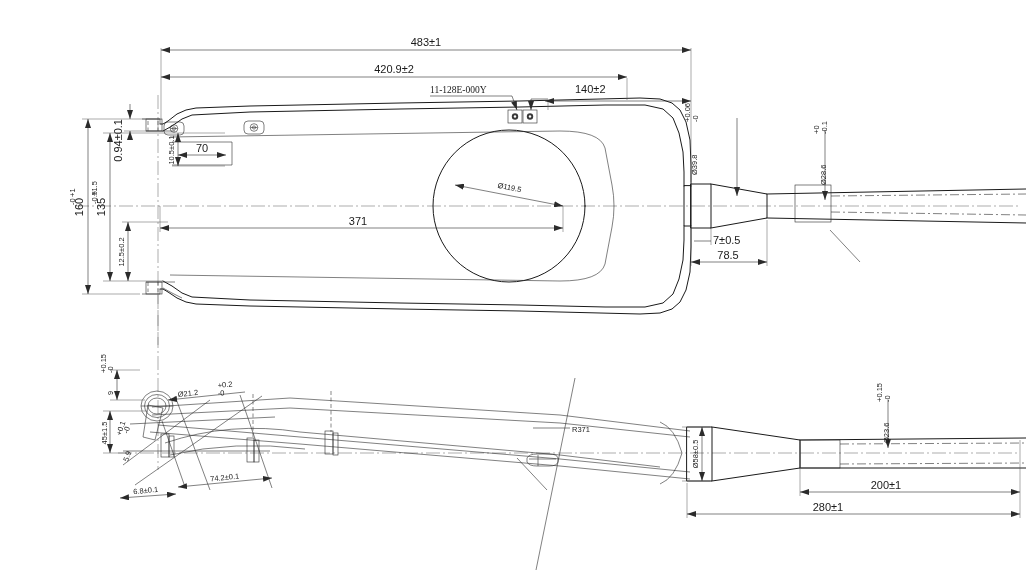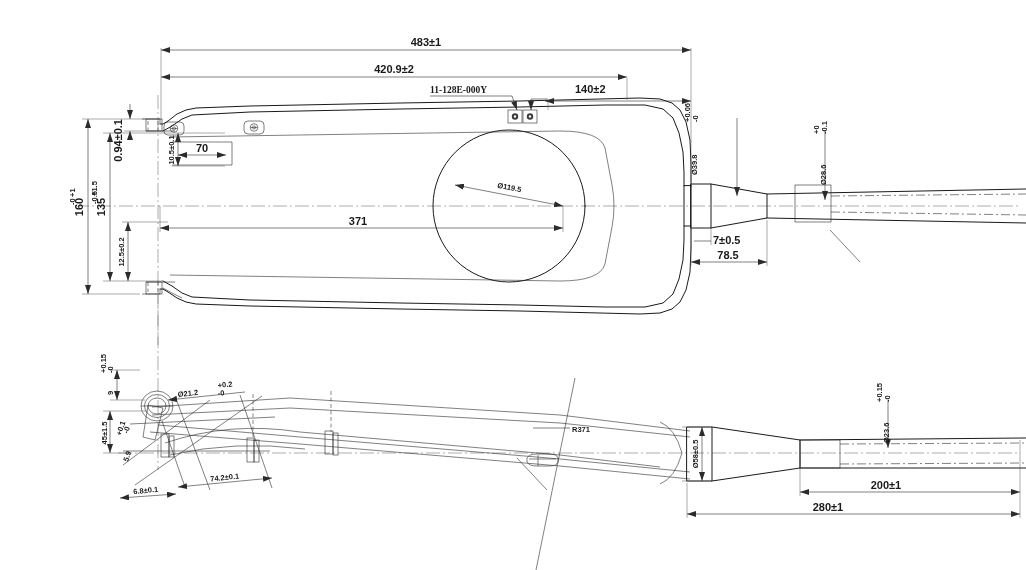--- a/index.html
+++ b/index.html
@@ -10,21 +10,20 @@
   }
   body {
     font-family: "Liberation Sans", sans-serif;
   }
   #sheet {
     position: relative;
     width: 1026px;
     height: 570px;
     background: #ffffff;
     overflow: hidden;
-    font-weight: bold;
   }
   #sheet svg {
     position: absolute;
     left: 0;
     top: 0;
     display: block;
   }
   .dimtext {
     font-family: "Liberation Sans", sans-serif;
     font-size: 11px;

